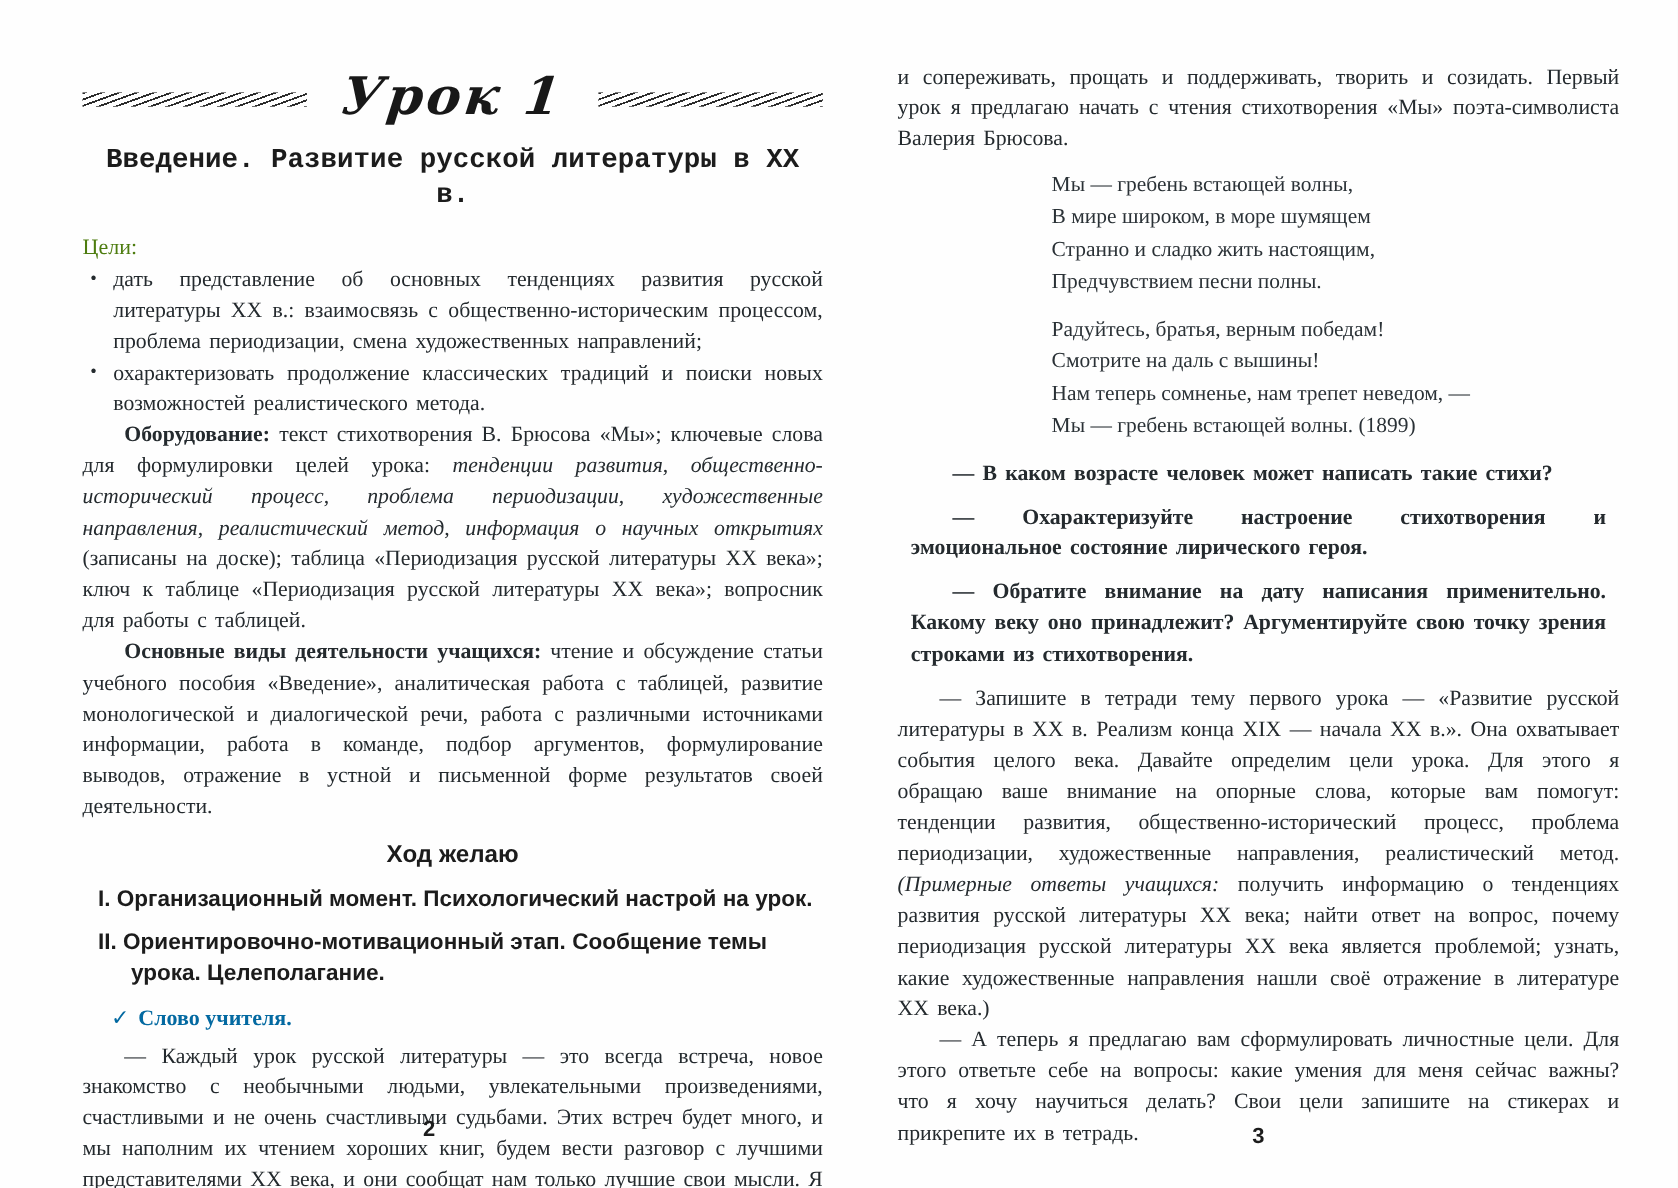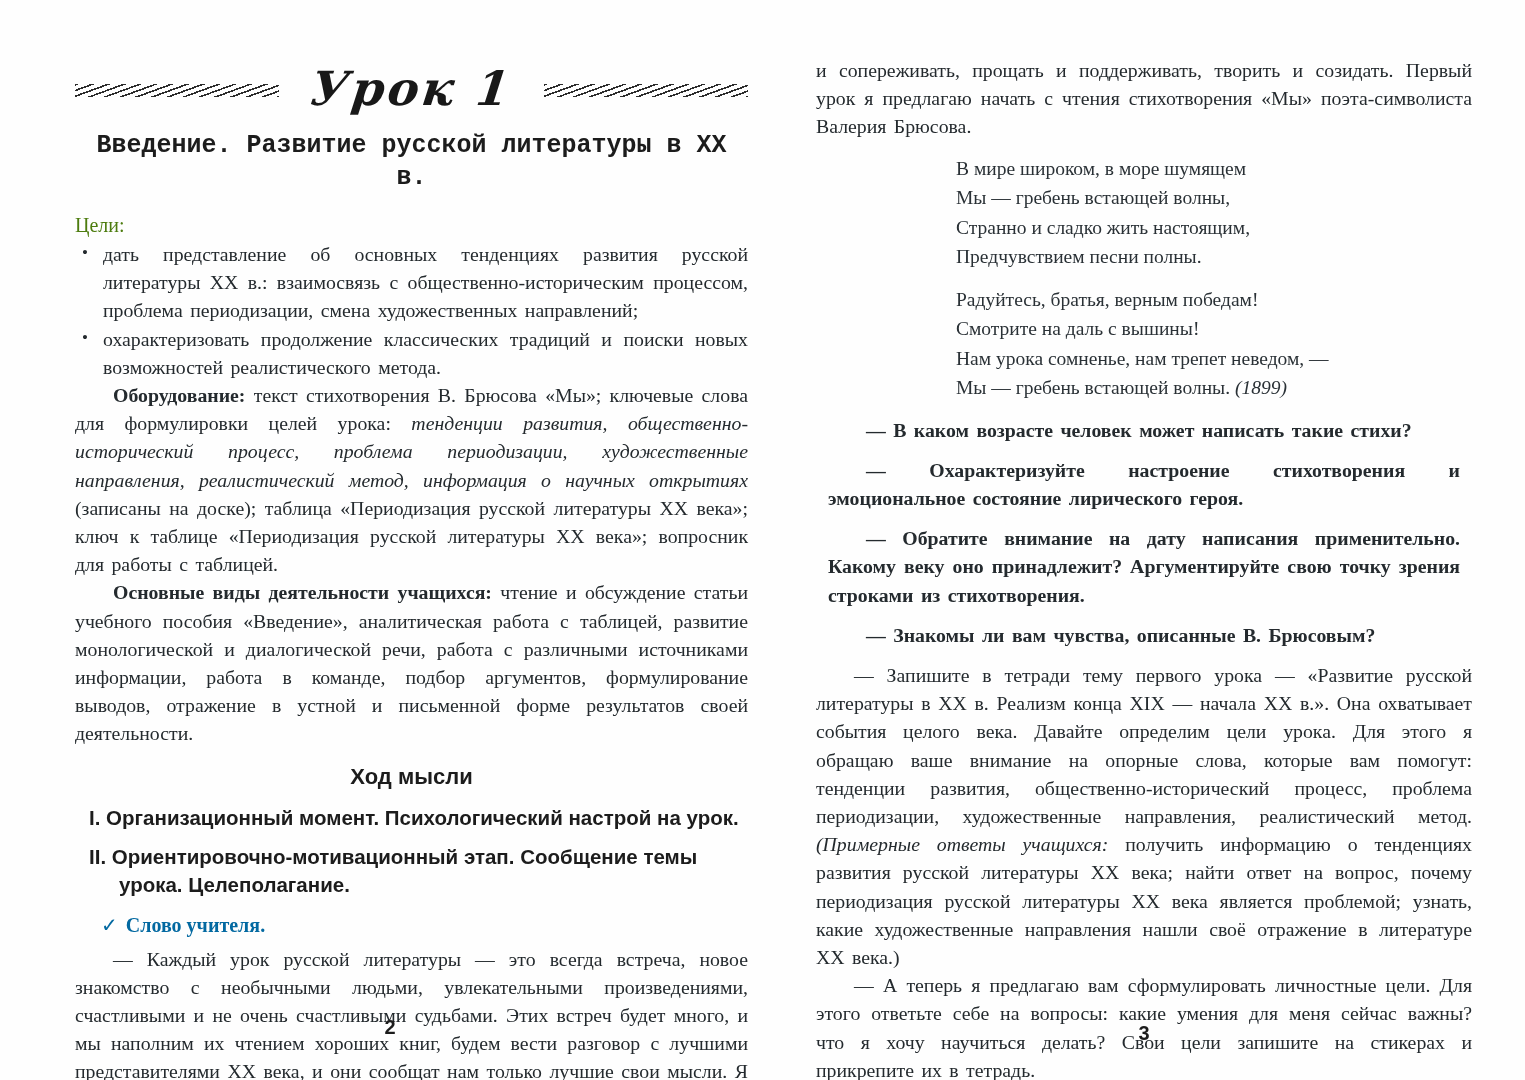--- a/index.html
+++ b/index.html
@@ -67,21 +67,21 @@
   }
   .goals-heading{font-size:20px;font-weight:400;margin:0 0 3px 0;color:#4d7c0f;}
 
   
   .poem{
     margin:13px 0 10px 140px;font-size:19.5px;line-height:29.5px;
     color:#2a3136;
   }
   .poem .stanza{margin:0 0 13px 0;}
   .poem-line{white-space:nowrap;}
-  .year{font-style:italic;}
+  .year{}
   .question{margin:12px;font-weight:bold;}
 
   .pagenum{
     position:absolute;font-family:"Liberation Sans", sans-serif;
     font-weight:700;font-size:20px;color:#1c1c1c;text-align:center;
   }
   .pagenum-left{left:75px;width:630px;top:1016px;}
   .pagenum-right{left:816px;width:656px;top:1022px;}
   i{font-style:italic;}
   b{font-weight:700;}
@@ -111,53 +111,52 @@
     </div>
     <div class="goal">
       <span class="bullet">•</span>
       <span>охарактеризовать продолжение классических традиций и поиски новых возможностей реалистического метода.</span>
     </div>
 
     <p class="body ind"><b class="serif-lead">Оборудование:</b><span> текст стихотворения В. Брюсова «Мы»; ключевые слова для формулировки целей урока: </span><i>тенденции развития, общественно-исторический процесс, проблема периодизации, художественные направления, реалистический метод, информация о научных открытиях</i><span> (записаны на доске); таблица «Периодизация русской литературы XX века»; ключ к таблице «Периодизация русской литературы XX века»; вопросник для работы с таблицей.</span></p>
 
     <p class="body ind"><b class="serif-lead">Основные виды деятельности учащихся:</b><span> чтение и обсуждение статьи учебного пособия «Введение», аналитическая работа с таблицей, развитие монологической и диалогической речи, работа с различными источниками информации, работа в команде, подбор аргументов, формулирование выводов, отражение в устной и письменной форме результатов своей деятельности.</span></p>
 
-    <div class="plan-heading">Ход мысли</div>
+    <div class="plan-heading">Ход желаю</div>
 
     <p class="stage">I. Организационный момент. Психологический настрой на урок.</p>
     <p class="stage">II. Ориентировочно-мотивационный этап. Сообщение темы урока. Целеполагание.</p>
 
     <p class="teacher-word"><span class="check">✓</span><span>Слово учителя.</span></p>
 
     <p class="body ind">— Каждый урок русской литературы — это всегда встреча, новое знакомство с необычными людьми, увлекательными произведениями, счастливыми и не очень счастливыми судьбами. Этих встреч будет много, и мы наполним их чтением хороших книг, будем вести разговор с лучшими представителями XX века, и они сообщат нам только лучшие свои мысли. Я желаю вам, дорогие одиннадцатиклассники, чтобы тепло и с благодарностью вспоминали вы эти встречи. Они помогают нам постигать тайны мира, обогащают наш жизненный опыт, благодаря этим встречам мы учимся любить</p>
   </div>
 
   <div class="col col-right">
 
     <p class="body">и сопереживать, прощать и поддерживать, творить и созидать. Первый урок я предлагаю начать с чтения стихотворения «Мы» поэта-символиста Валерия Брюсова.</p>
 
     <div class="poem">
       <div class="stanza">
+        <div class="poem-line">Мы — гребень встающей волны,</div>
         <div class="poem-line">В мире широком, в море шумящем</div>
-        <div class="poem-line">Мы — гребень встающей волны,</div>
         <div class="poem-line">Странно и сладко жить настоящим,</div>
         <div class="poem-line">Предчувствием песни полны.</div>
       </div>
       <div class="stanza">
         <div class="poem-line">Радуйтесь, братья, верным победам!</div>
         <div class="poem-line">Смотрите на даль с вышины!</div>
-        <div class="poem-line">Нам урока сомненье, нам трепет неведом, —</div>
+        <div class="poem-line">Нам теперь сомненье, нам трепет неведом, —</div>
         <div class="poem-line"><span>Мы — гребень встающей волны. </span><span class="year">(1899)</span></div>
       </div>
     </div>
 
     <p class="body ind question">— В каком возрасте человек может написать такие стихи?</p>
     <p class="body ind question">— Охарактеризуйте настроение стихотворения и эмоциональное состояние лирического героя.</p>
     <p class="body ind question">— Обратите внимание на дату написания применительно. Какому веку оно принадлежит? Аргументируйте свою точку зрения строками из стихотворения.</p>
-    <p class="body ind question">— Знакомы ли вам чувства, описанные В. Брюсовым?</p>
 
 
     <p class="body ind"><span>— Запишите в тетради тему первого урока — «Развитие русской литературы в XX в. Реализм конца XIX — начала XX в.». Она охватывает события целого века. Давайте определим цели урока. Для этого я обращаю ваше внимание на опорные слова, которые вам помогут: тенденции развития, общественно-исторический процесс, проблема периодизации, художественные направления, реалистический метод. </span><i>(Примерные ответы учащихся:</i><span> получить информацию о тенденциях развития русской литературы XX века; найти ответ на вопрос, почему периодизация русской литературы XX века является проблемой; узнать, какие художественные направления нашли своё отражение в литературе XX века.)</span></p>
 
     <p class="body ind"><span>— А теперь я предлагаю вам сформулировать личностные цели. Для этого ответьте себе на вопросы: какие умения для меня сейчас важны? что я хочу научиться делать? Свои цели запишите на стикерах и прикрепите их в тетрадь. </span></p>
   </div>
 
   <div class="pagenum pagenum-left">2</div>
   <div class="pagenum pagenum-right">3</div>
 </div>

